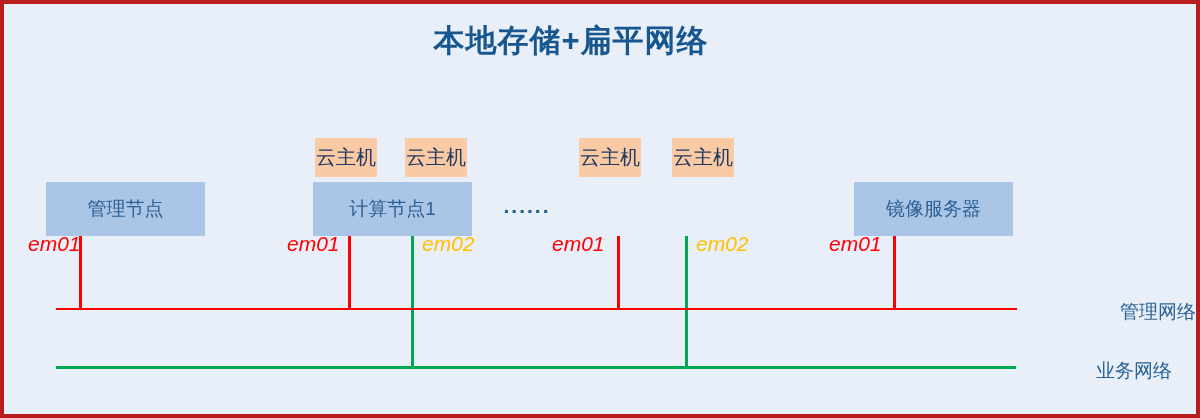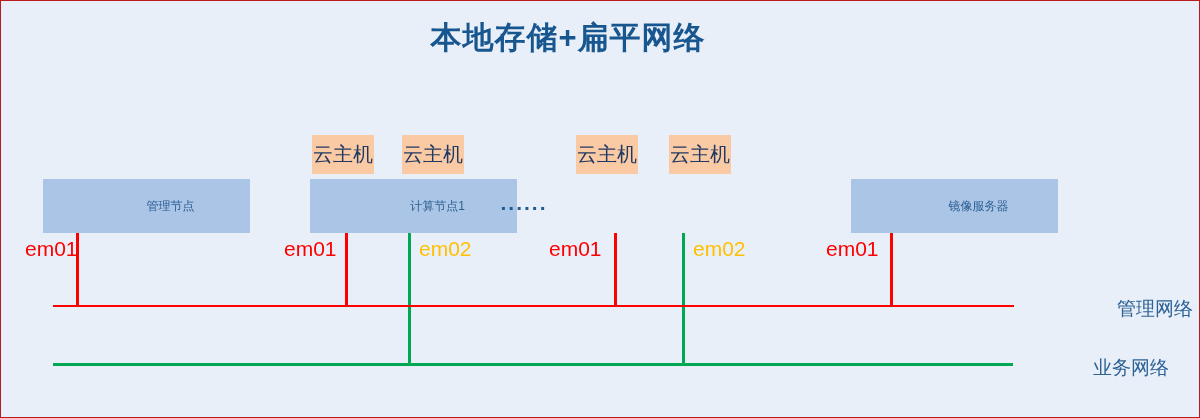--- a/index.html
+++ b/index.html
@@ -1,50 +1,50 @@
 <!DOCTYPE html>
 <html><head>
 <meta charset="utf-8">
 <style>
   html,body{margin:0;padding:0;background:#ffffff;}
   .canvas{
     position:relative;
     width:1200px;height:418px;
     box-sizing:border-box;
     background:#e9eff9;
-    border:1px solid #b91c1c;
+    border:4px solid #b91c1c;
     font-family:"Liberation Sans","DejaVu Sans",sans-serif;
     overflow:hidden;
   }
   .title{
     position:absolute;top:16px;left:0;width:1134px;
     text-align:center;
     font-size:31px;font-weight:bold;color:#17568f;
     letter-spacing:1px;
   }
   .node{
     position:absolute;top:178px;width:159px;height:54px;
     background:#abc5e6;color:#2d6094;
-    font-size:12px;
-    display:flex;align-items:center;justify-content:center;padding-left:48px;
+    font-size:19px;
+    display:flex;align-items:center;justify-content:center;
   }
   .vm{
     position:absolute;top:134px;width:62px;height:39px;
     background:#f9caa3;color:#1f3864;
     font-size:20px;
     display:flex;align-items:center;justify-content:center;font-family:Liberation Mono, monospace;
   }
   .ellipsis{
     position:absolute;left:488px;top:190px;width:70px;
     text-align:center;
     font-size:21px;font-weight:bold;color:#1f5c8f;letter-spacing:2px;
   }
   .nic{
-    position:absolute;top:237px;
-    font-size:21px;line-height:22px;white-space:nowrap;
+    position:absolute;top:229px;
+    font-size:21px;line-height:22px;white-space:nowrap;font-style:italic;
   }
   .nic.em01{color:#ff0000;}
   .nic.em02{color:#ffc000;}
   .vline{position:absolute;width:3px;}
   .vline.red{background:#ff0000;top:232px;height:73px;}
   .vline.green{background:#00a854;top:232px;height:133px;}
   .hline{position:absolute;left:52px;}
   .hline.red{top:304px;width:961px;height:2px;background:#ff0000;}
   .hline.green{top:362px;width:960px;height:3px;background:#00a854;}
   .netlabel{

